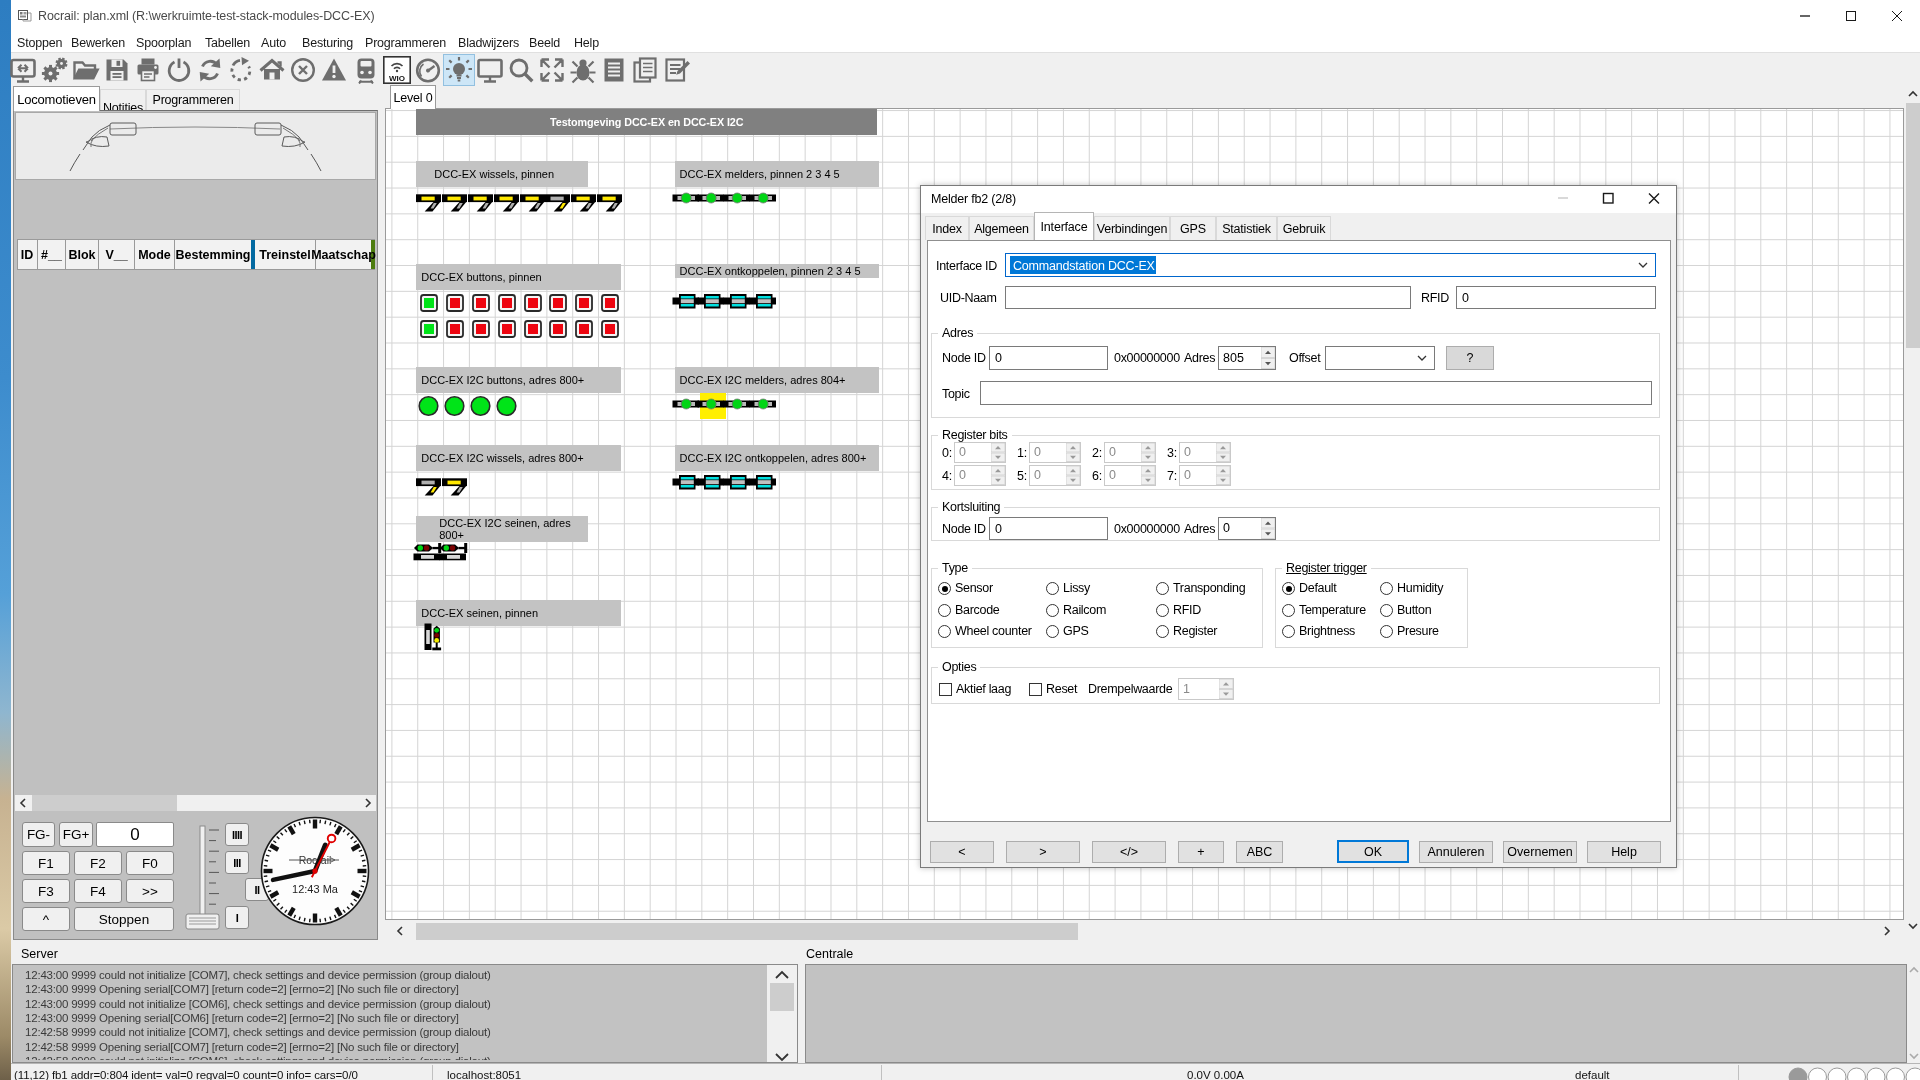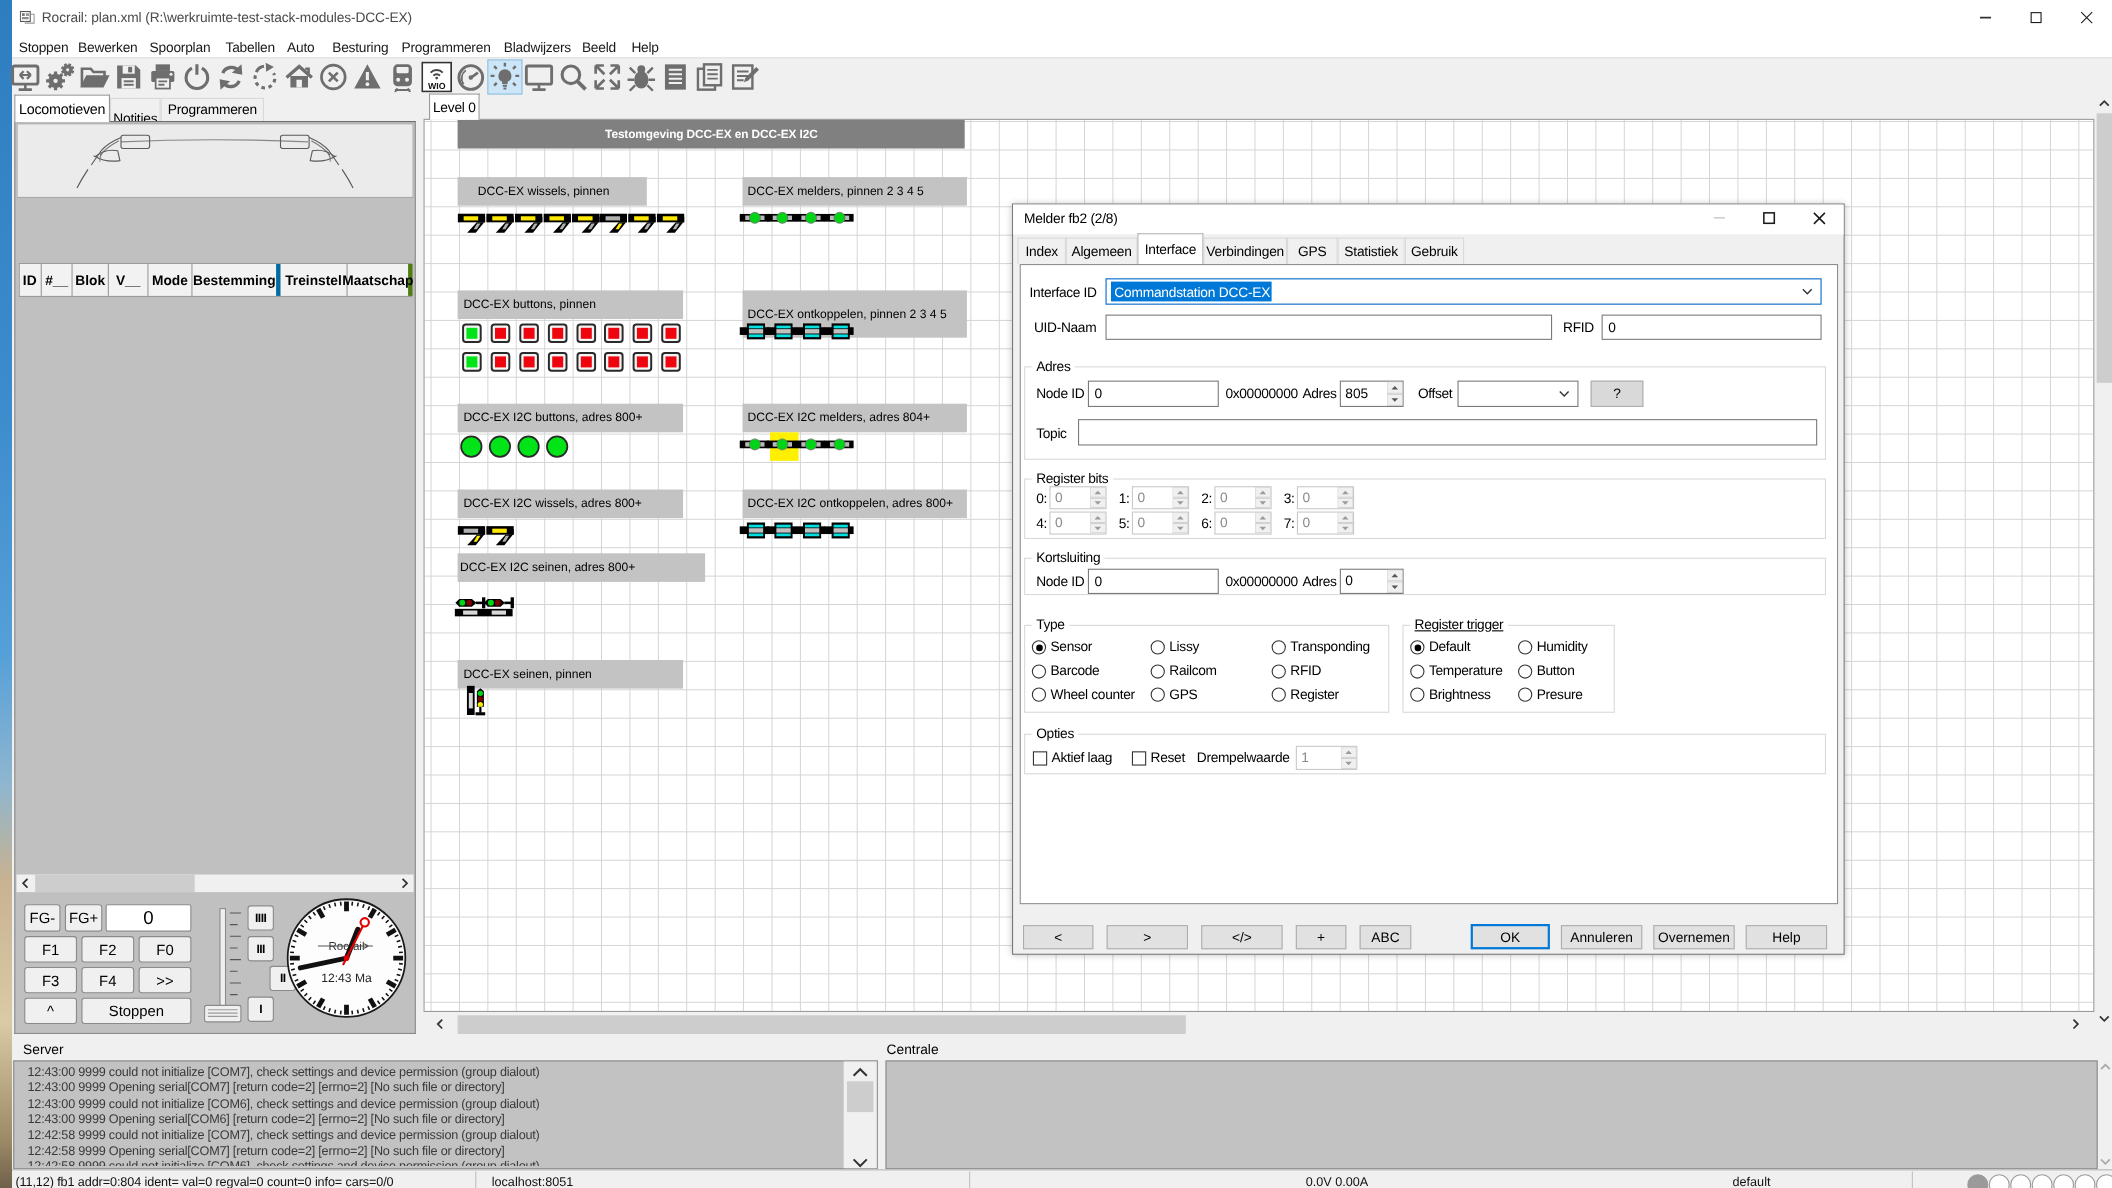--- a/index.html
+++ b/index.html
@@ -320,26 +320,26 @@
     <line x1="56.82" y1="66.24" x2="74.75" y2="31.04" stroke="#e00000" stroke-width="1.9"></line>
     <circle cx="76.57" cy="27.48" r="3.8" fill="none" stroke="#e00000" stroke-width="1.9"></circle>
     <circle cx="60" cy="60" r="2.6" fill="#e00000"></circle>
   </svg>
 <div class="ab" style="left:385px;top:108px;width:1519px;height:812px;background:#fff;border:1px solid #9a9a9a;background-image:linear-gradient(to right,#d4d4d4 1px,transparent 1px),linear-gradient(to bottom,#d4d4d4 1px,transparent 1px);background-size:25.83px 25.83px;background-position:5.42px 1.05px;"></div>
 <div class="tab on" style="left:390px;top:85px;width:46px;height:24px;border-color:#9a9a9a;font-size:12.5px;white-space:nowrap;">Level 0</div>
 <div class="ab" style="left:416.25px;top:109.05px;width:461px;height:25.83px;background:#808080;display:flex;align-items:center;justify-content:center;color:#fff;font-weight:bold;font-size:10.8px;letter-spacing:-0.1px;">Testomgeving DCC-EX en DCC-EX I2C</div>
 <div class="ab" style="left:416.25px;top:160.71px;width:172px;height:25.83px;background:#c3c3c3;display:flex;align-items:center;color:#000;font-size:11px;padding-left:18px;">DCC-EX wissels, pinnen</div>
 <div class="ab" style="left:674.55px;top:160.71px;width:204px;height:25.83px;background:#c3c3c3;display:flex;align-items:center;color:#000;font-size:11px;padding-left:5px;">DCC-EX melders, pinnen 2 3 4 5</div>
 <div class="ab" style="left:416.25px;top:264.03px;width:205px;height:25.83px;background:#c3c3c3;display:flex;align-items:center;color:#000;font-size:11px;padding-left:5px;">DCC-EX buttons, pinnen</div>
-<div class="ab" style="left:674.55px;top:264.03px;width:204px;height:43px;background:#c3c3c3;display:flex;align-items:center;color:#000;font-size:11px;padding-left:5px;">DCC-EX ontkoppelen, pinnen 2 3 4 5</div>
+<div class="ab" style="left:674.55px;top:264.03px;width:204px;height:14px;background:#c3c3c3;display:flex;align-items:center;color:#000;font-size:11px;padding-left:5px;">DCC-EX ontkoppelen, pinnen 2 3 4 5</div>
 <div class="ab" style="left:416.25px;top:367.35px;width:205px;height:25.83px;background:#c3c3c3;display:flex;align-items:center;color:#000;font-size:11px;padding-left:5px;">DCC-EX I2C buttons, adres 800+</div>
 <div class="ab" style="left:674.55px;top:367.35px;width:204px;height:25.83px;background:#c3c3c3;display:flex;align-items:center;color:#000;font-size:11px;padding-left:5px;">DCC-EX I2C melders, adres 804+</div>
 <div class="ab" style="left:416.25px;top:444.84px;width:205px;height:25.83px;background:#c3c3c3;display:flex;align-items:center;color:#000;font-size:11px;padding-left:5px;">DCC-EX I2C wissels, adres 800+</div>
 <div class="ab" style="left:674.55px;top:444.84px;width:204px;height:25.83px;background:#c3c3c3;display:flex;align-items:center;color:#000;font-size:11px;padding-left:5px;">DCC-EX I2C ontkoppelen, adres 800+</div>
-<div class="ab" style="left:416.25px;top:503px;width:225px;height:25.83px;background:#c3c3c3;display:flex;align-items:center;color:#000;font-size:11px;padding-left:2px;">DCC-EX I2C seinen, adres 800+</div>
+<div class="ab" style="left:416.25px;top:516px;width:172px;height:25.83px;background:#c3c3c3;display:flex;align-items:center;color:#000;font-size:11px;padding-left:23px;">DCC-EX I2C seinen, adres 800+</div>
 <div class="ab" style="left:416.25px;top:599.82px;width:205px;height:25.83px;background:#c3c3c3;display:flex;align-items:center;color:#000;font-size:11px;padding-left:5px;">DCC-EX seinen, pinnen</div>
 <svg class="ab" style="left:416.25px;top:186.54px;" width="26" height="26" viewBox="0 0 26 26">
     <rect x="0" y="7.3" width="25" height="7.8" fill="#000"></rect>
     <rect x="5.5" y="9.6" width="13.2" height="3.8" fill="#ffe800"></rect>
     <path d="M17.5 15.1 L24.2 15.1 L16.5 24.6 L8.7 24.6 z" fill="#000"></path>
     <path d="M23 10 L25 10 L25 15.1 L20 15.1 z" fill="#000"></path>
     <path d="M17.8 16.1 L20.8 16.1 L17.5 21.4 L14.6 21.4 z" fill="#b0b0b0"></path>
   </svg>
 <svg class="ab" style="left:442.08px;top:186.54px;" width="26" height="26" viewBox="0 0 26 26">
     <rect x="0" y="7.3" width="25" height="7.8" fill="#000"></rect>

